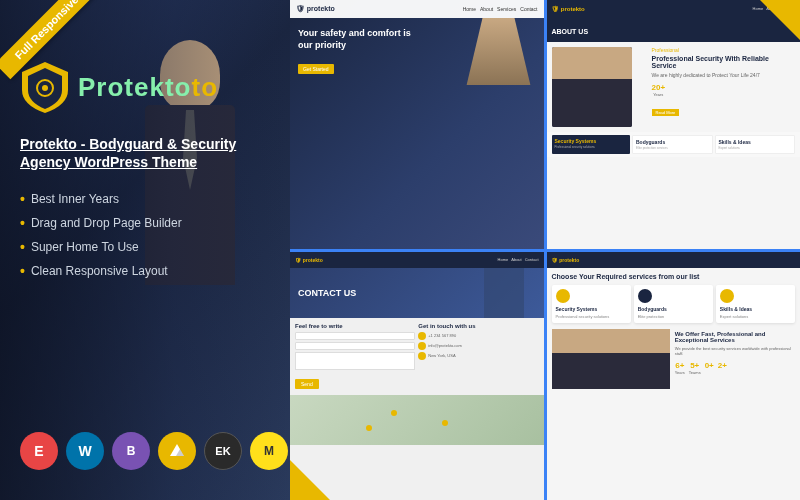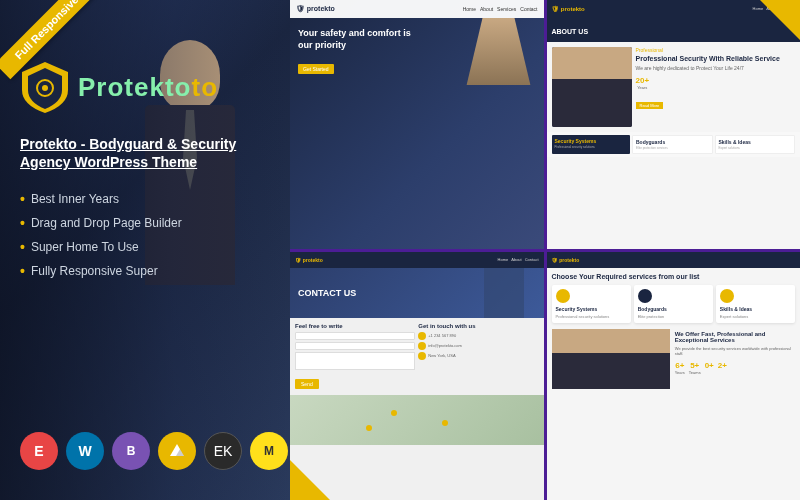--- a/index.html
+++ b/index.html
@@ -189,21 +189,21 @@
     .badge-bootstrap { background: #7952b3; }
     .badge-mountain { background: #e8b800; }
     .badge-ek { background: #2a2a2a; border: 1px solid #555; }
     .badge-mailchimp { background: #ffe01b; }
 
     
     .right-panel {
       flex: 1;
       height: 500px;
       position: relative;
-      background: #4c1d95;
+      background: #3b82f6;
       overflow: hidden;
       display: grid;
       grid-template-columns: 1fr 1fr;
       grid-template-rows: 1fr 1fr;
       gap: 3px;
     }
 
     .screenshot {
       background: #e8e8e8;
       position: relative;
@@ -279,21 +279,21 @@
 
     .ss2-header-logo {
       font-size: 6px;
       font-weight: bold;
       color: #e8b800;
     }
 
     .ss2-content {
       padding: 5px;
       display: flex;
-      gap: 4px;
+      gap: 20px;
     }
 
     .ss2-img {
       width: 80px;
       height: 80px;
       background: linear-gradient(135deg, #2c3e6b, #1a2540);
       flex-shrink: 0;
       border-radius: 2px;
     }
 
@@ -621,21 +621,21 @@
         <li>
             <span>Best Inner Years</span>
           </li>
         <li>
             <span>Drag and Drop Page Builder</span>
           </li>
         <li>
             <span>Super Home To Use</span>
           </li>
         <li>
-            <span>Fully Responsive Super</span>
+            <span>Clean Responsive Layout</span>
           </li>
       </ul>
     </div>
 
     <div class="icon-badges">
       <div class="badge-icon badge-elementor">
         <span style="color:#fff;font-weight:bold;font-size:14px;">E</span>
       </div>
       <div class="badge-icon badge-wordpress">
         <span style="color:#fff;font-weight:bold;font-size:14px;">W</span>
@@ -643,21 +643,21 @@
       <div class="badge-icon badge-bootstrap">
         <span style="color:#fff;font-weight:bold;font-size:12px;">B</span>
       </div>
       <div class="badge-icon badge-mountain">
         <svg width="20" height="20" viewBox="0 0 20 20">
           <path d="M10 3 L3 15 L17 15 Z" fill="white"></path>
           <path d="M13 8 L9 15 L17 15 Z" fill="rgba(0,0,0,0.2)"></path>
         </svg>
       </div>
       <div class="badge-icon badge-ek">
-        <span style="color:#fff;font-weight:normal;font-size:14px;">EK</span>
+        <span style="color:#fff;font-weight:bold;font-size:11px;">EK</span>
       </div>
       <div class="badge-icon badge-mailchimp">
         <span style="color:#333;font-weight:bold;font-size:12px;">M</span>
       </div>
     </div>
   </div>
 
   <div class="right-panel">
 
     <div class="screenshot screenshot-1">

